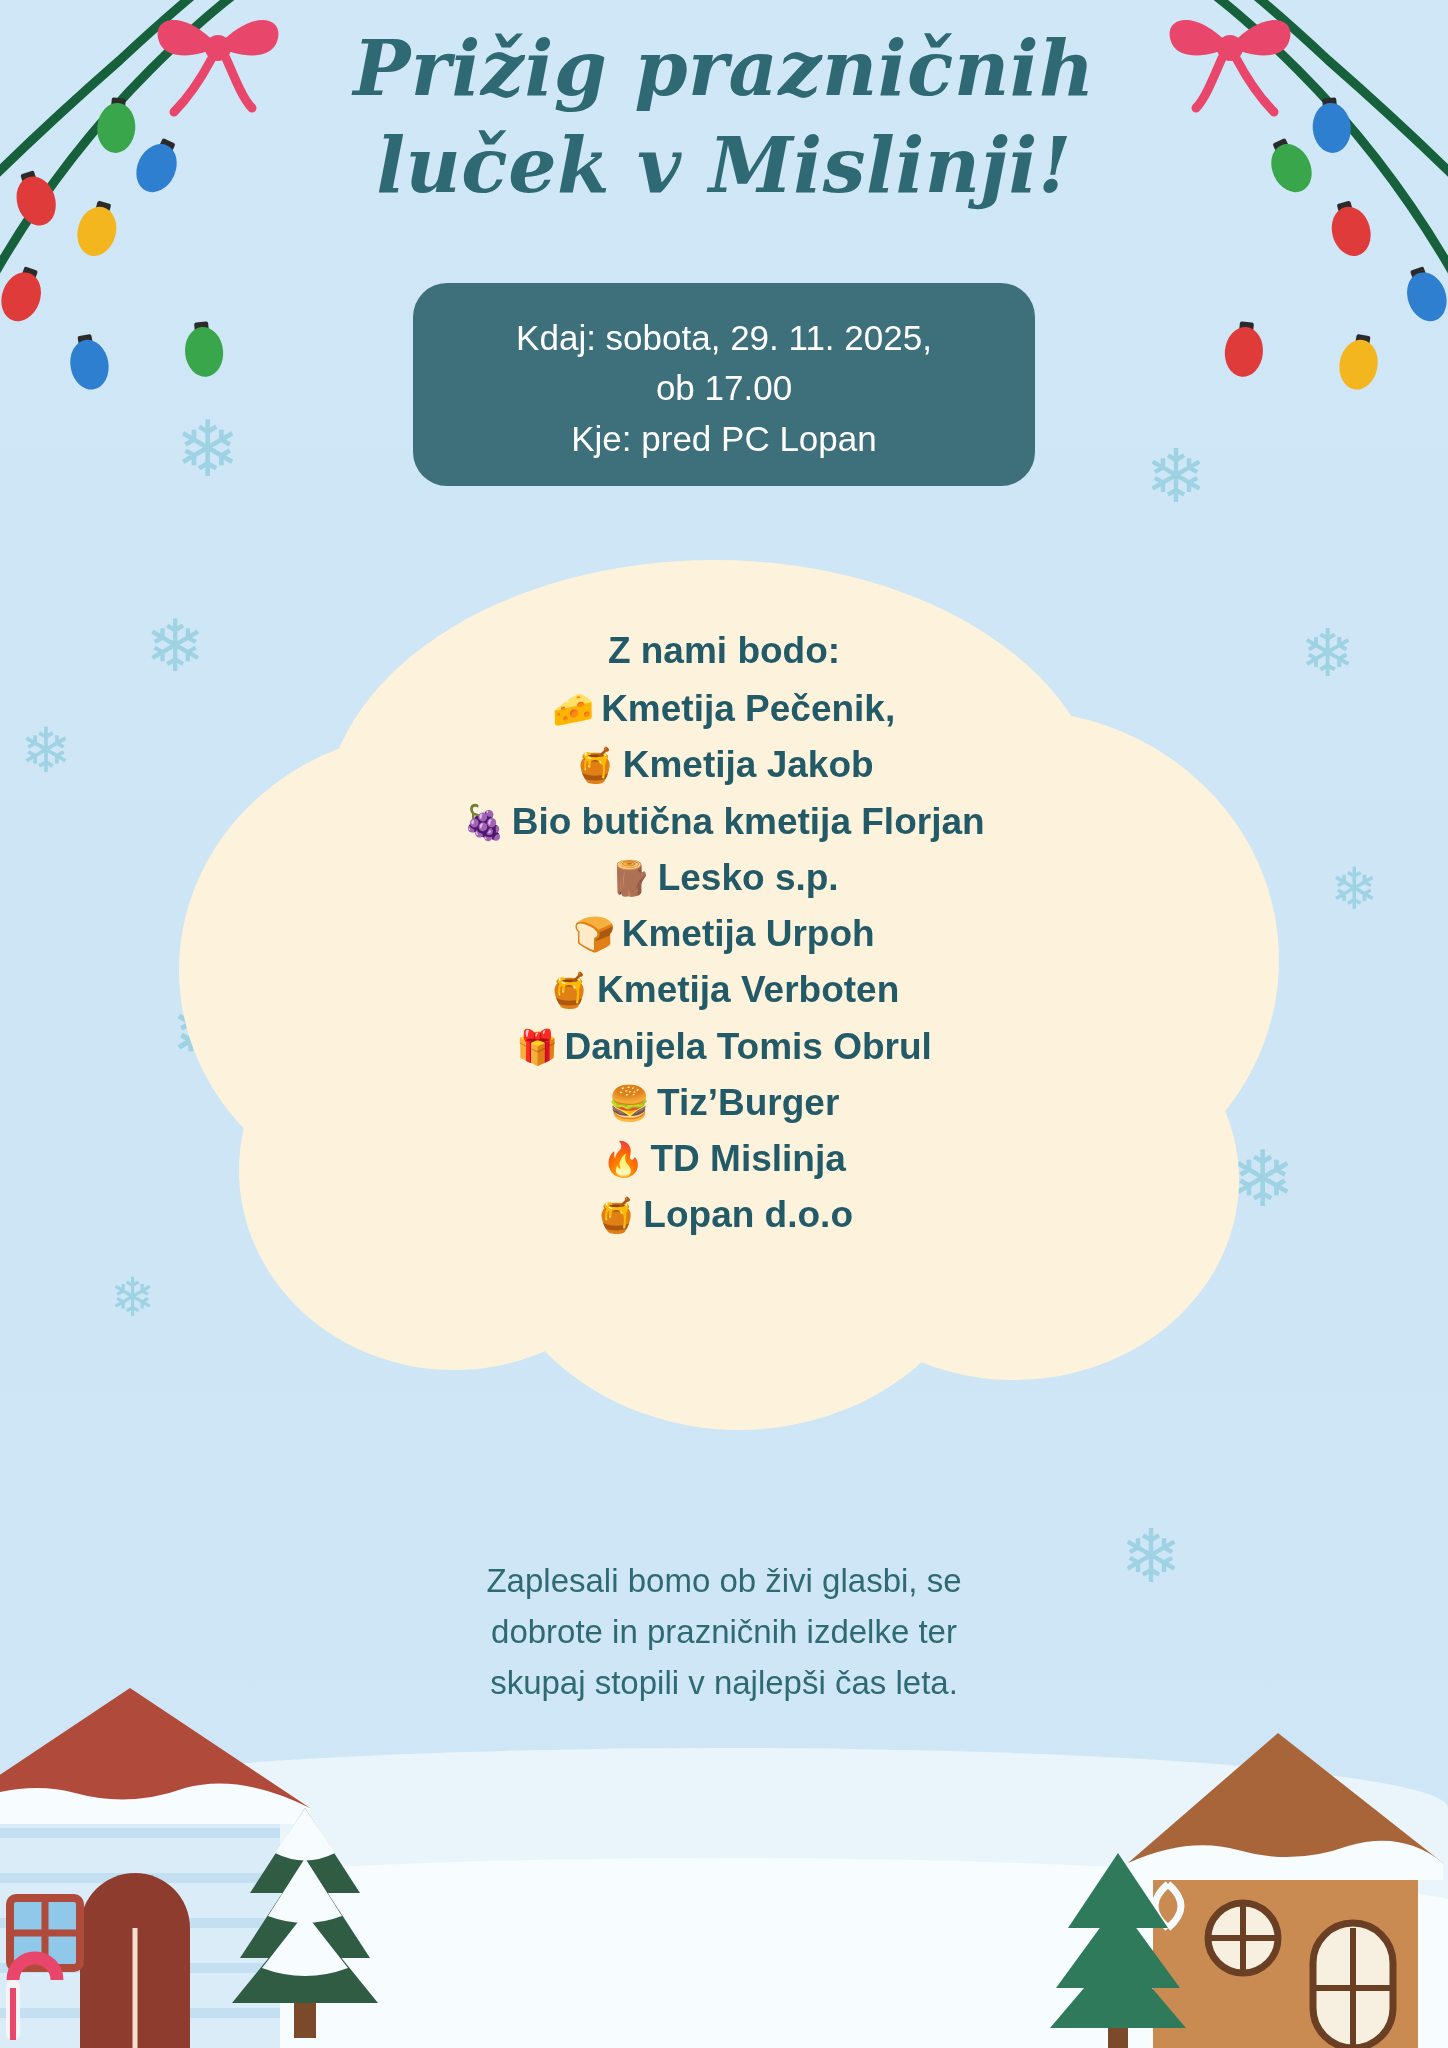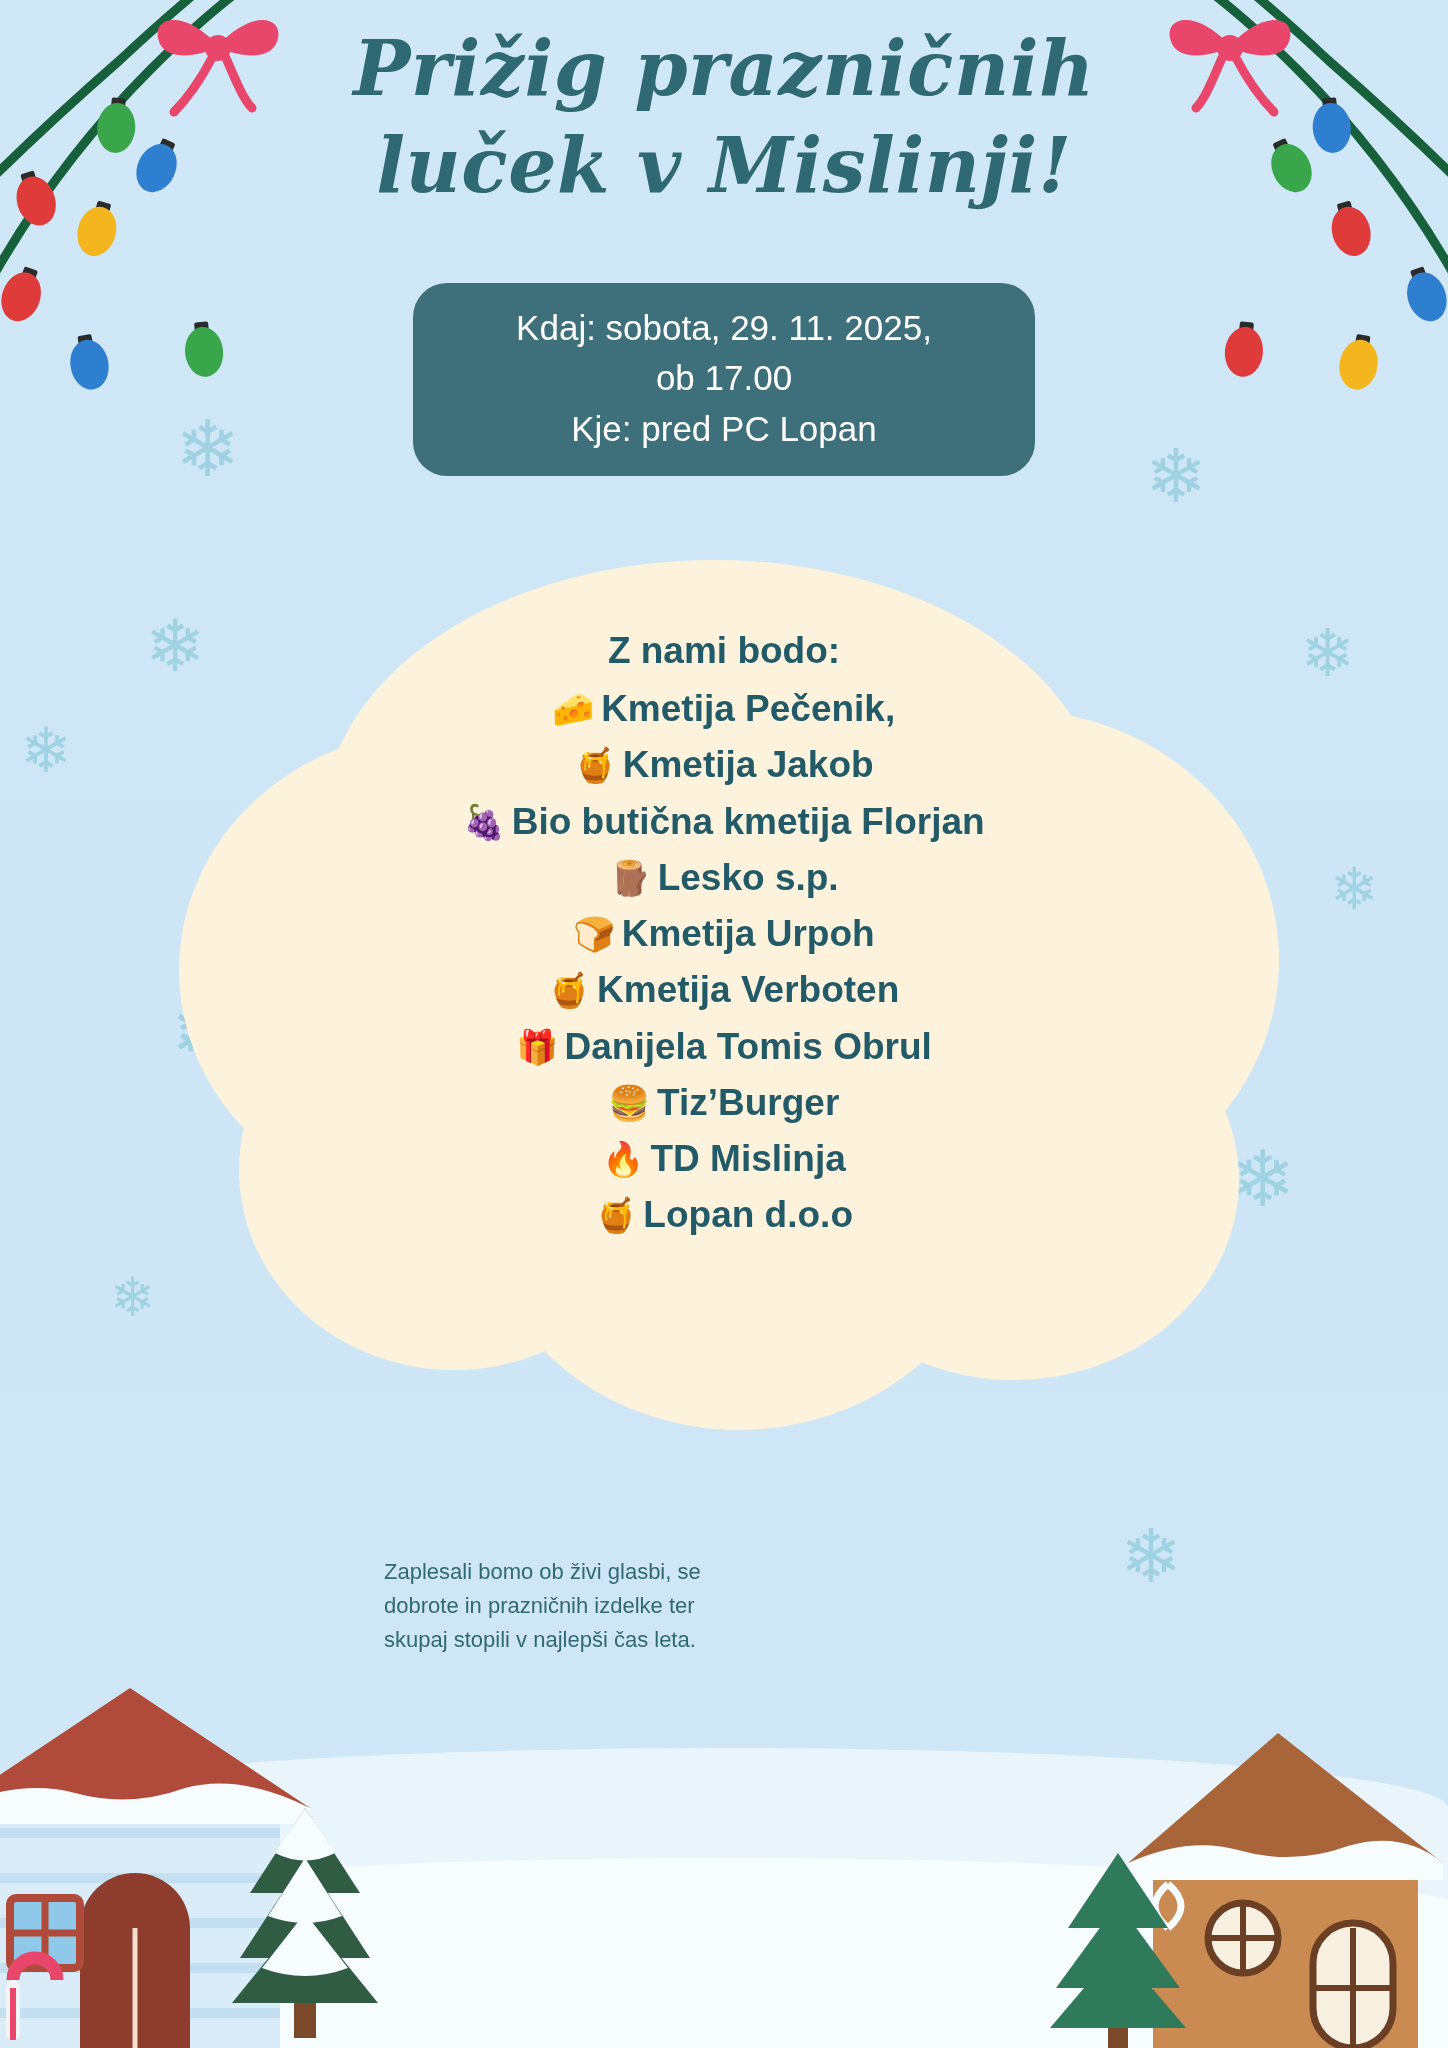--- a/index.html
+++ b/index.html
@@ -79,21 +79,21 @@
     letter-spacing: 0.5px;
   }
 
   
   .info-pill {
     position: absolute;
     top: 283px;
     left: 50%;
     transform: translateX(-50%);
     width: 622px;
-    padding: 20px 24px 22px;
+    padding: 30px 24px 22px;
     box-sizing: border-box;
     background: #3d707b;
     border-radius: 34px;
     color: #ffffff;
     text-align: center;
     font-size: 35px;
     line-height: 1.44;
     font-weight: 400;
   }
 
@@ -134,22 +134,23 @@
     margin-right: 6px;
   }
 
   
   .body-text {
     position: absolute;
     top: 1555px;
     left: 50%;
     transform: translateX(-50%);
     width: 680px;
+    text-align: center;
     color: #2f6a74;
-    font-size: 22px;
+    font-size: 33px;
     line-height: 1.55;
   }
   .closing {
     position: absolute;
     top: 1850px;
     left: 50%;
     transform: translateX(-50%);
     width: 680px;
     text-align: center;
     color: #2f6a74;

